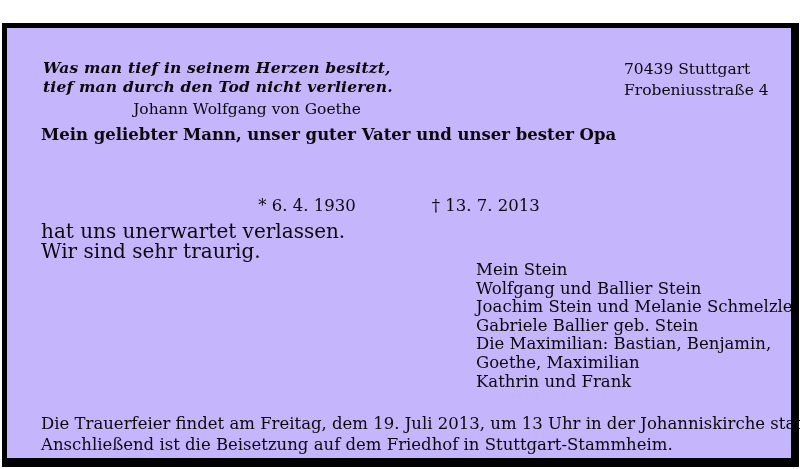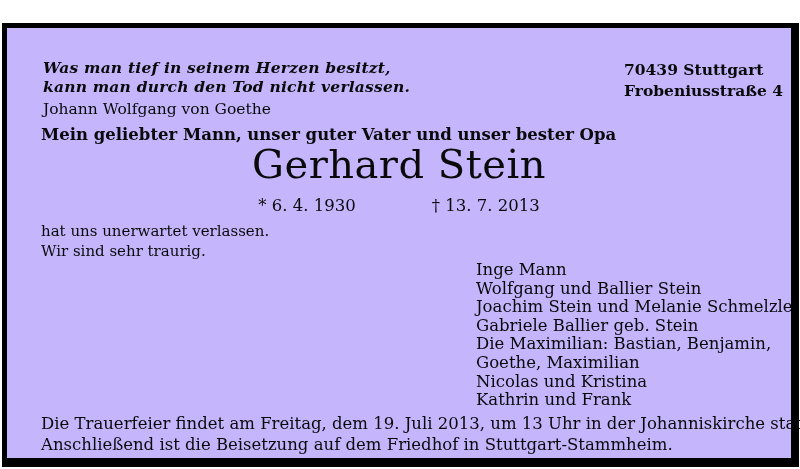--- a/index.html
+++ b/index.html
@@ -41,31 +41,30 @@
     font-weight: bold;
     font-size: 15.5px;
     line-height: 19px;
     letter-spacing: 0.2px;
   }
   .quote-attribution {
     position: absolute;
     left: 36px;
     top: 72px;
     width: 318px;
-    text-align: left;
+    text-align: right;
     font-size: 15.5px;
     line-height: 18px;
   }
   .address-block {
     position: absolute;
     left: 617px;
     top: 31px;
     font-size: 15.5px;
     line-height: 21px;
-    font-weight: bold;
   }
   .intro-line {
     position: absolute;
     left: 34px;
     top: 97px;
     font-size: 16.5px;
     font-weight: bold;
   }
   .deceased-name {
     position: absolute;
@@ -84,21 +83,21 @@
     display: flex;
     justify-content: center;
     gap: 76px;
     font-size: 16.5px;
     align-items: center;
   }
   .message-block {
     position: absolute;
     left: 34px;
     top: 193px;
-    font-size: 15px;
+    font-size: 20px;
     line-height: 20px;
   }
   .mourners-block {
     position: absolute;
     left: 469px;
     top: 233px;
     font-size: 16.5px;
     line-height: 18.6px;
   }
   .funeral-block {
@@ -112,52 +111,50 @@
 </style>
 </head>
 <body>
 
 <div class="page">
   <div class="notice-frame">
     <div class="inner">
 
       <div class="quote-block">
         <div class="line">Was man tief in seinem Herzen besitzt,</div>
-        <div class="line">kann man durch den Tod nicht verlassen.</div>
+        <div class="line">tief man durch den Tod nicht verlieren.</div>
       </div>
 
       <div class="quote-attribution">Johann Wolfgang von Goethe</div>
 
       <div class="address-block">
         <div class="line">70439 Stuttgart</div>
         <div class="line">Frobeniusstraße 4</div>
       </div>
 
       <div class="intro-line">Mein geliebter Mann, unser guter Vater und unser bester Opa</div>
 
-      <div class="deceased-name">Gerhard Stein</div>
 
       <div class="dates-row">
         <span class="line">* 6. 4. 1930</span>
         <span class="line">† 13. 7. 2013</span>
       </div>
 
       <div class="message-block">
         <div class="line">hat uns unerwartet verlassen.</div>
         <div class="line">Wir sind sehr traurig.</div>
       </div>
 
       <div class="mourners-block">
-        <div class="line">Inge Mann</div>
+        <div class="line">Mein Stein</div>
         <div class="line">Wolfgang und Ballier Stein</div>
         <div class="line">Joachim Stein und Melanie Schmelzle</div>
         <div class="line">Gabriele Ballier geb. Stein</div>
         <div class="line">Die Maximilian: Bastian, Benjamin,</div>
         <div class="line">Goethe, Maximilian</div>
-        <div class="line">Nicolas und Kristina</div>
         <div class="line">Kathrin und Frank</div>
       </div>
 
       <div class="funeral-block">
         <div class="line">Die Trauerfeier findet am Freitag, dem 19. Juli 2013, um 13 Uhr in der Johanniskirche statt.</div>
         <div class="line">Anschließend ist die Beisetzung auf dem Friedhof in Stuttgart-Stammheim.</div>
       </div>
 
     </div>
   </div>

